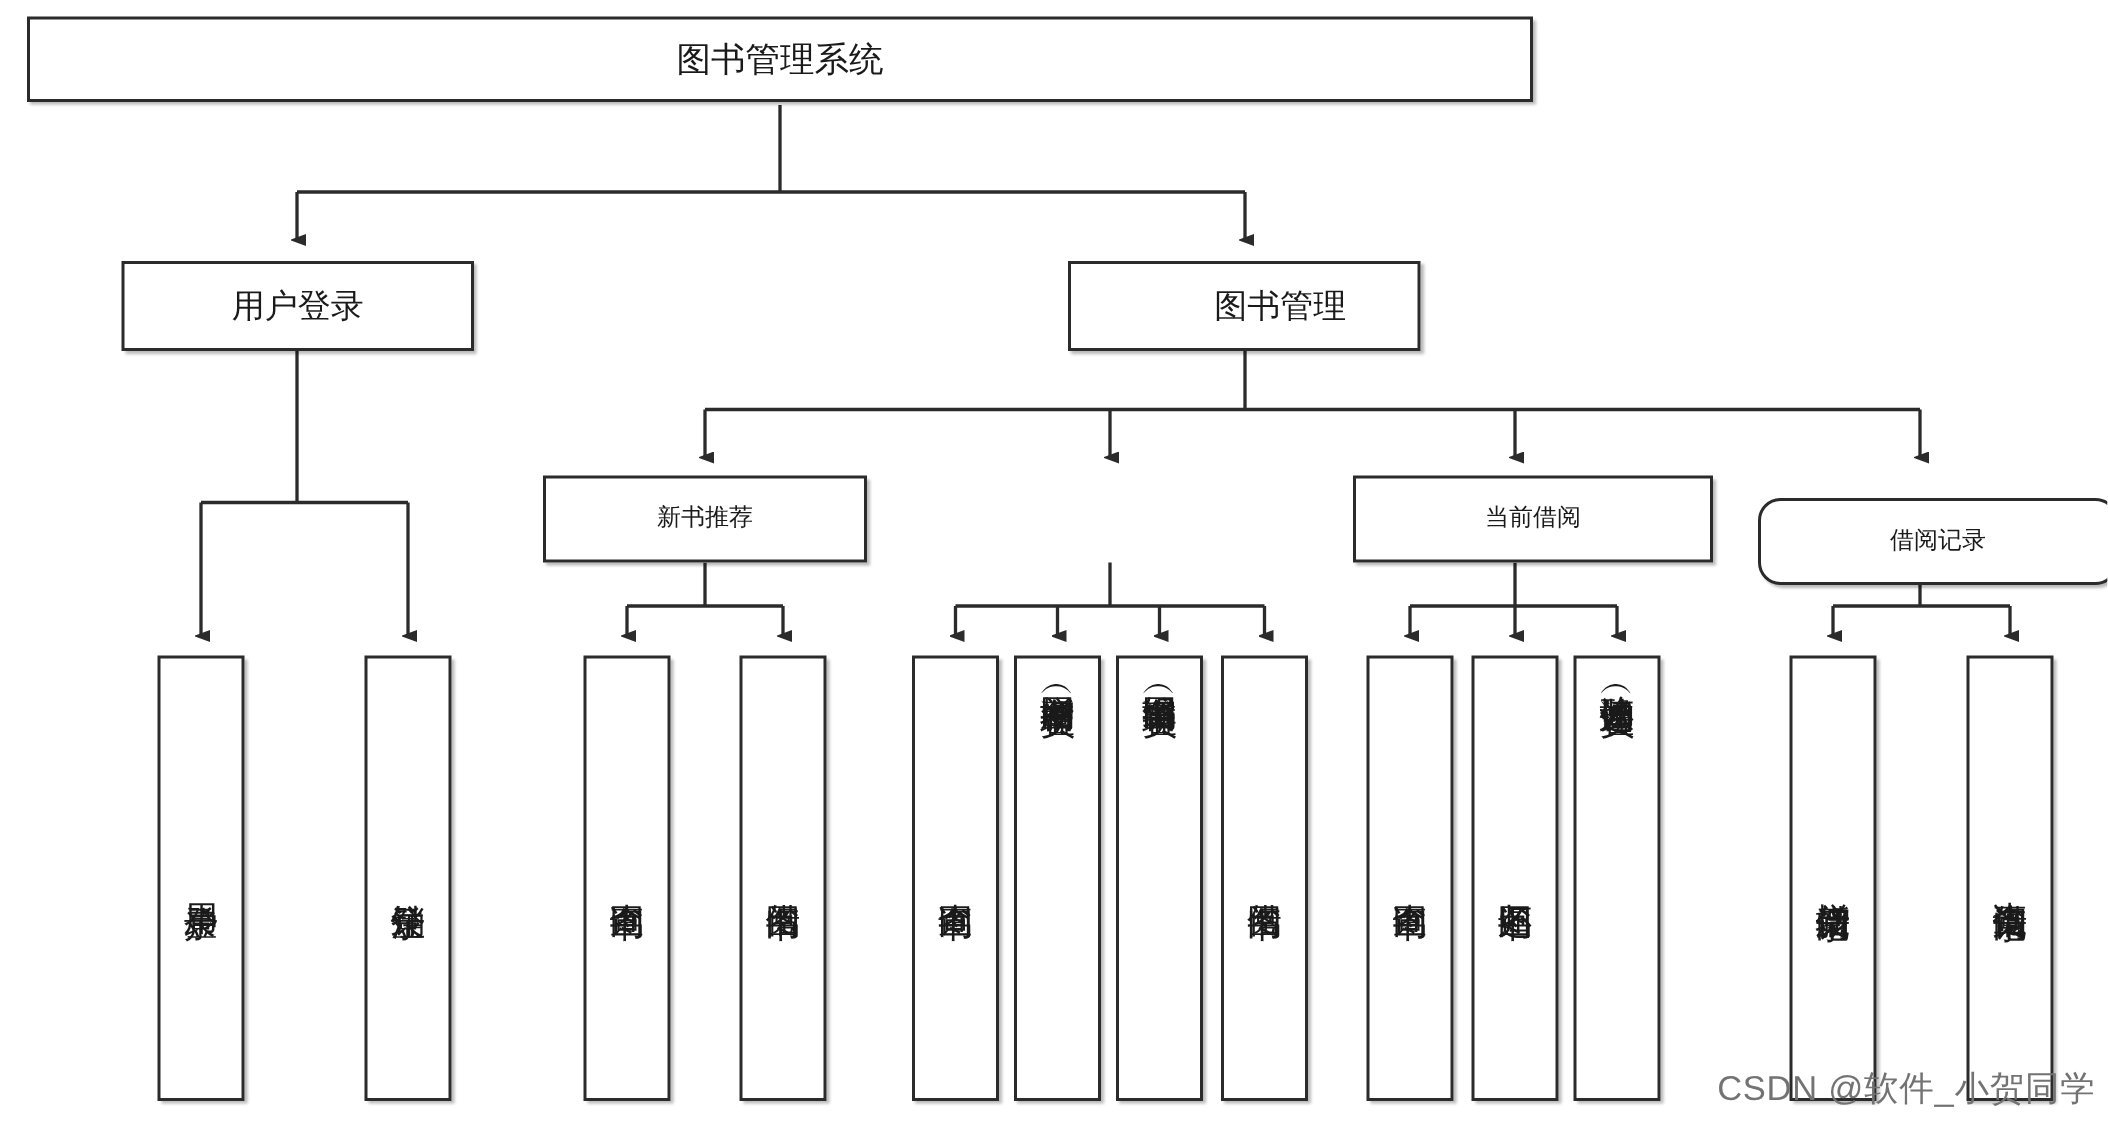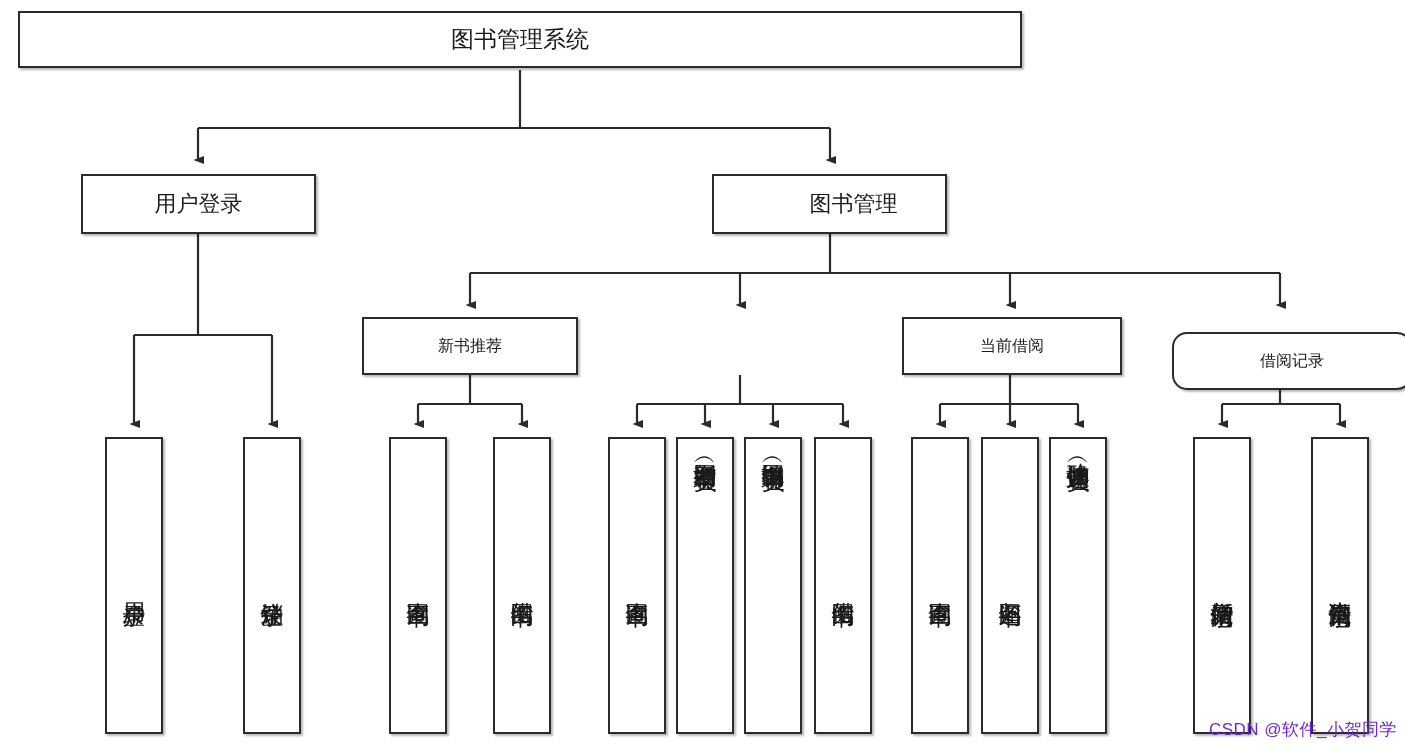--- a/index.html
+++ b/index.html
@@ -61,22 +61,22 @@
     white-space: nowrap;
   }
   .node.leaf.centered {
     align-items: center;
     padding-top: 0;
   }
   #watermark {
     position: absolute;
     right: 8px;
     bottom: 6px;
-    font-size: 17px;
-    color: #6d28d9;
+    font-size: 23px;
+    color: #737373;
     letter-spacing: 0.5px;
     white-space: nowrap;
   }
 </style>
 </head>
 <body>
 
 <div id="canvas">
 
   <svg class="connectors" viewBox="0 0 1405 747">
@@ -136,21 +136,21 @@
   <div class="node tier2" style="left:81px; top:174px; width:235px; height:60px;">
     <span class="node-label">用户登录</span>
   </div>
   <div class="node tier2" style="left:712px; top:174px; width:235px; height:60px;padding-left:48px;">
     <span class="node-label">图书管理</span>
   </div>
 
   <div class="node tier3" style="left:362px; top:317px; width:216px; height:58px;">
     <span class="node-label">新书推荐</span>
   </div>
-  <div class="node tier3" style="left:902px; top:317px; width:220px; height:58px;">
+  <div class="node tier3" style="left:902px; top:317px; width:240px; height:58px;">
     <span class="node-label">当前借阅</span>
   </div>
   <div class="node tier3" style="left:1172px; top:332px; width:240px; height:58px;border-radius:15px;">
     <span class="node-label">借阅记录</span>
   </div>
 
   <div class="node leaf centered" style="left:105px; top:437px; width:58px; height:297px;">
     <span class="node-label">用户登录</span>
   </div>
   <div class="node leaf centered" style="left:243px; top:437px; width:58px; height:297px;">

